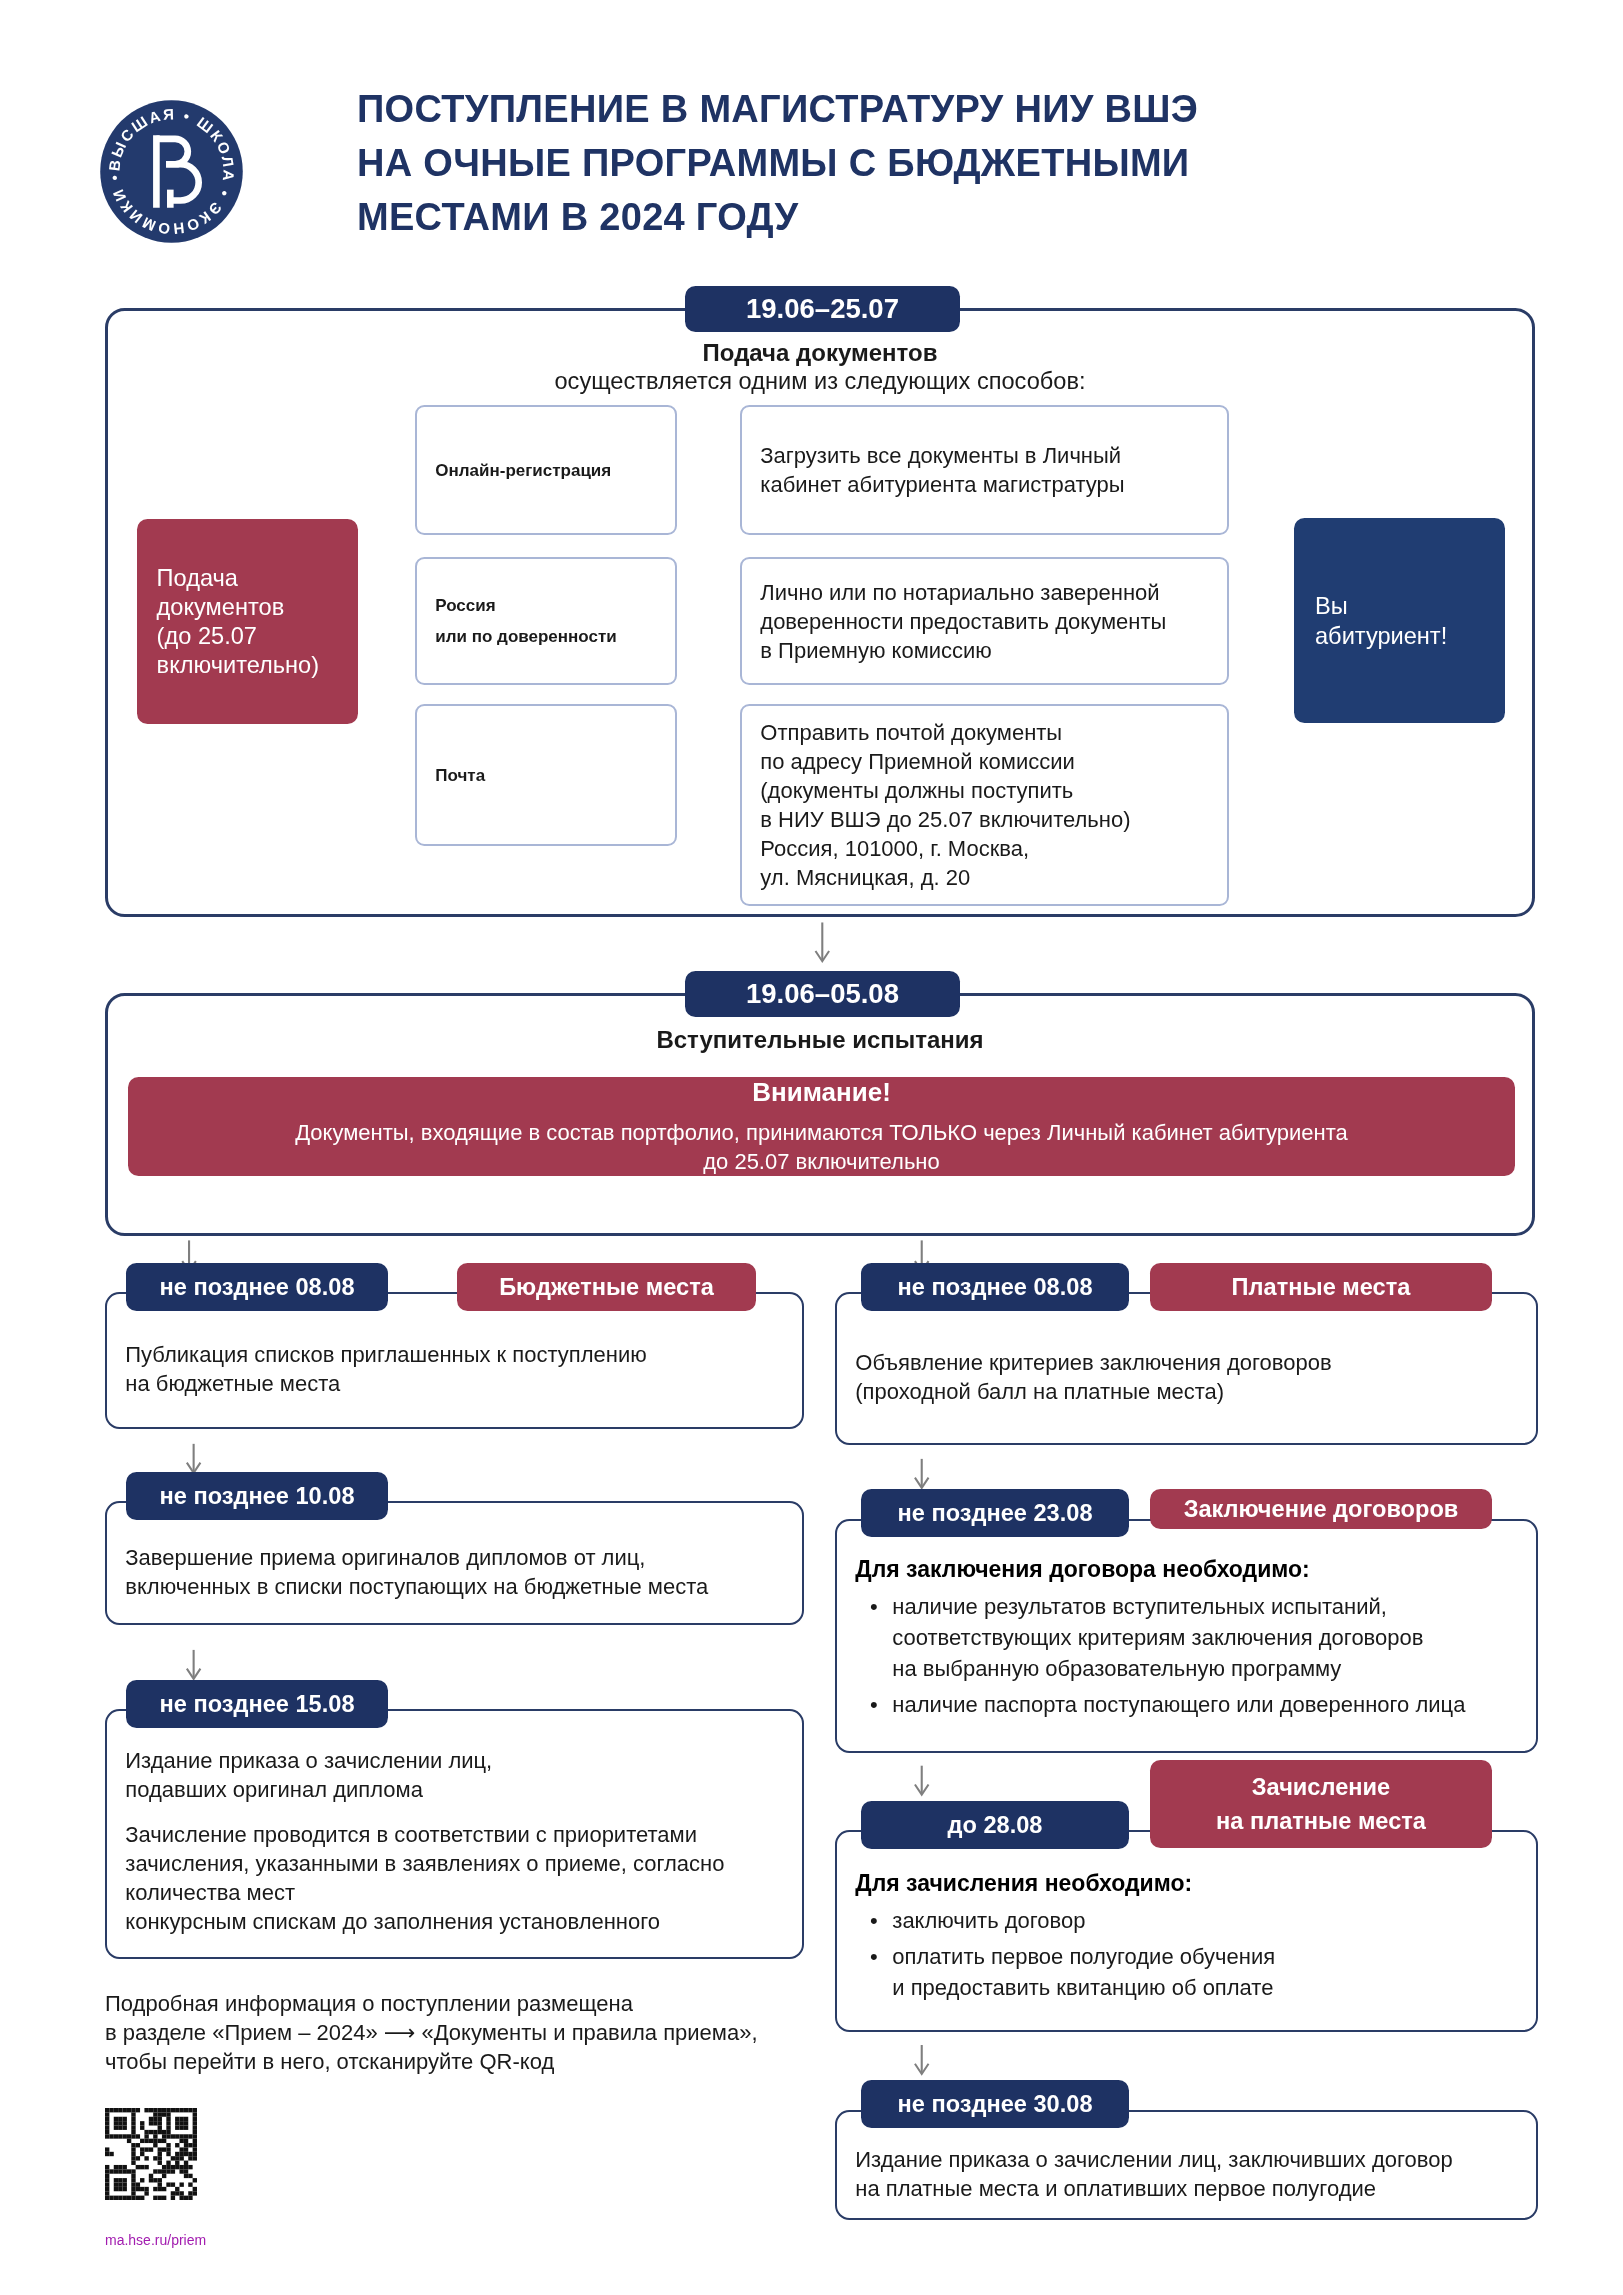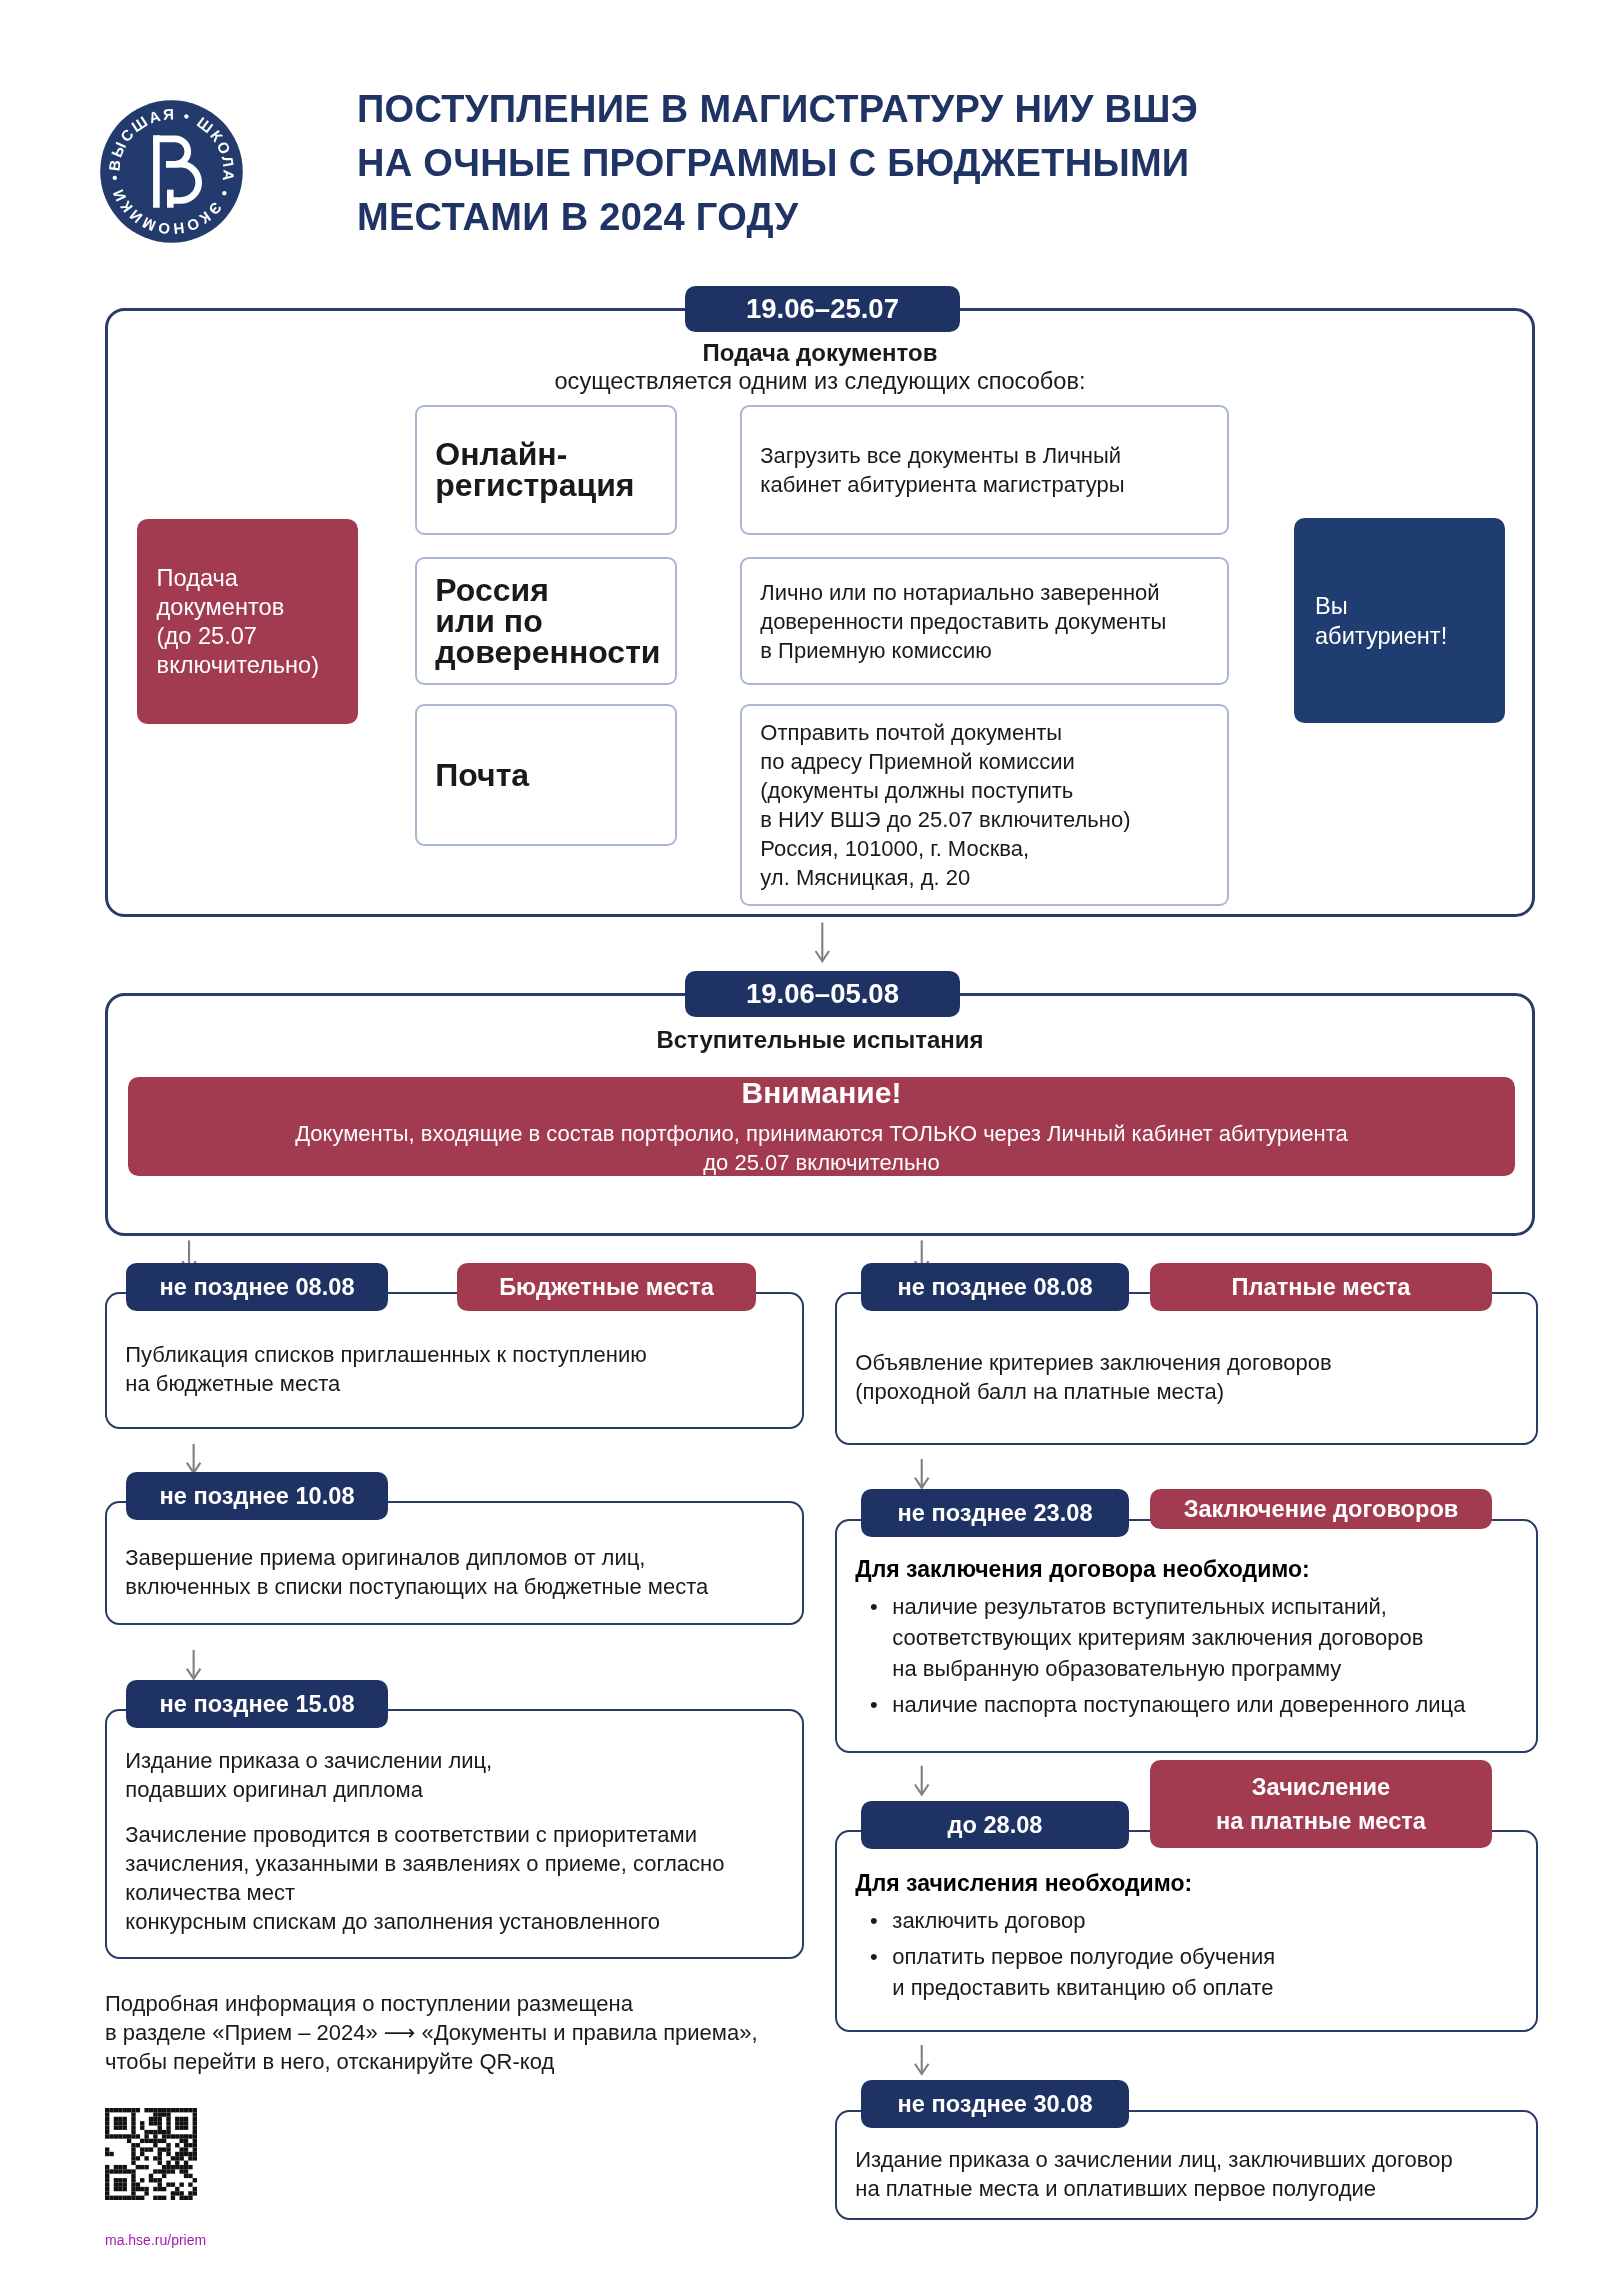--- a/index.html
+++ b/index.html
@@ -16,21 +16,21 @@
   .badge{background:#1e3263;color:#ffffff;font-weight:bold;border-radius:10.5px;
          display:flex;align-items:center;justify-content:center;text-align:center;}
   .badge.big{font-size:27.5px;}
   .badge.small{font-size:23.6px;}
   
   .tag{background:#a23a50;color:#ffffff;font-weight:bold;border-radius:10.5px;font-size:23.6px;
        display:flex;flex-direction:column;align-items:center;justify-content:center;text-align:center;line-height:34px;}
   
   .mbox{background:#ffffff;border:2px solid #a9b6d6;border-radius:9.2px;
         display:flex;flex-direction:column;justify-content:center;padding-left:18.3px;padding-right:11.8px;}
-  .mlabel{font-size:32px;font-weight:bold;line-height:31px;color:#1a1a1a;}
+  .mlabel{font-size:17px;font-weight:bold;line-height:31px;color:#1a1a1a;}
   .mtext{font-size:22px;line-height:29px;color:#1a1a1a;}
   
   .fill-red{background:#a23a50;color:#ffffff;border-radius:10.5px;
             display:flex;flex-direction:column;justify-content:center;padding-left:19.6px;font-size:23.6px;line-height:29px;}
   .fill-navy{background:#203d72;color:#ffffff;border-radius:10.5px;
              display:flex;flex-direction:column;justify-content:center;padding-left:21px;font-size:23.6px;line-height:30px;}
   
   .card{background:#ffffff;border:2.6px solid #2a3c66;border-radius:14.4px;
         display:flex;flex-direction:column;padding-left:18.3px;padding-right:10.5px;}
   .card.center{justify-content:center;padding-top:17px;}
@@ -38,21 +38,21 @@
   .lead{font-size:23px;line-height:29px;font-weight:bold;color:#000000;margin-bottom:6.5px;}
   .bullet{display:flex;margin-bottom:5.2px;}
   .bullet .bl{flex:1;}
   .bullet::before{content:"\2022";width:37px;flex:0 0 37px;font-size:22px;line-height:31px;color:#1a1a1a;text-align:center;}
   .bullet .body-line{line-height:31px;}
   .center-text{text-align:center;}
   .s-head{font-size:24px;font-weight:bold;color:#1a1a1a;}
   .s-sub{font-size:23.6px;color:#1a1a1a;}
   .warn{background:#a23a50;border-radius:10.5px;color:#ffffff;
         display:flex;flex-direction:column;align-items:center;justify-content:center;}
-  .warn-title{font-size:30px;font-weight:bold;margin-bottom:9.2px;}
+  .warn-title{font-size:26px;font-weight:bold;margin-bottom:9.2px;}
   .warn-line{font-size:22px;line-height:29px;}
   .qr-caption{font-size:14px;color:#a21caf;margin-top:28px;}
   svg{display:block;}
 </style>
 </head>
 <body>
 
 <svg class="abs" style="left:0;top:0;" width="1623" height="2295" viewBox="0 0 2481 3508">
   <defs>
     <marker id="arr" viewBox="0 0 20 20" refX="15" refY="10" markerWidth="26" markerHeight="26" orient="auto" markerUnits="userSpaceOnUse">

